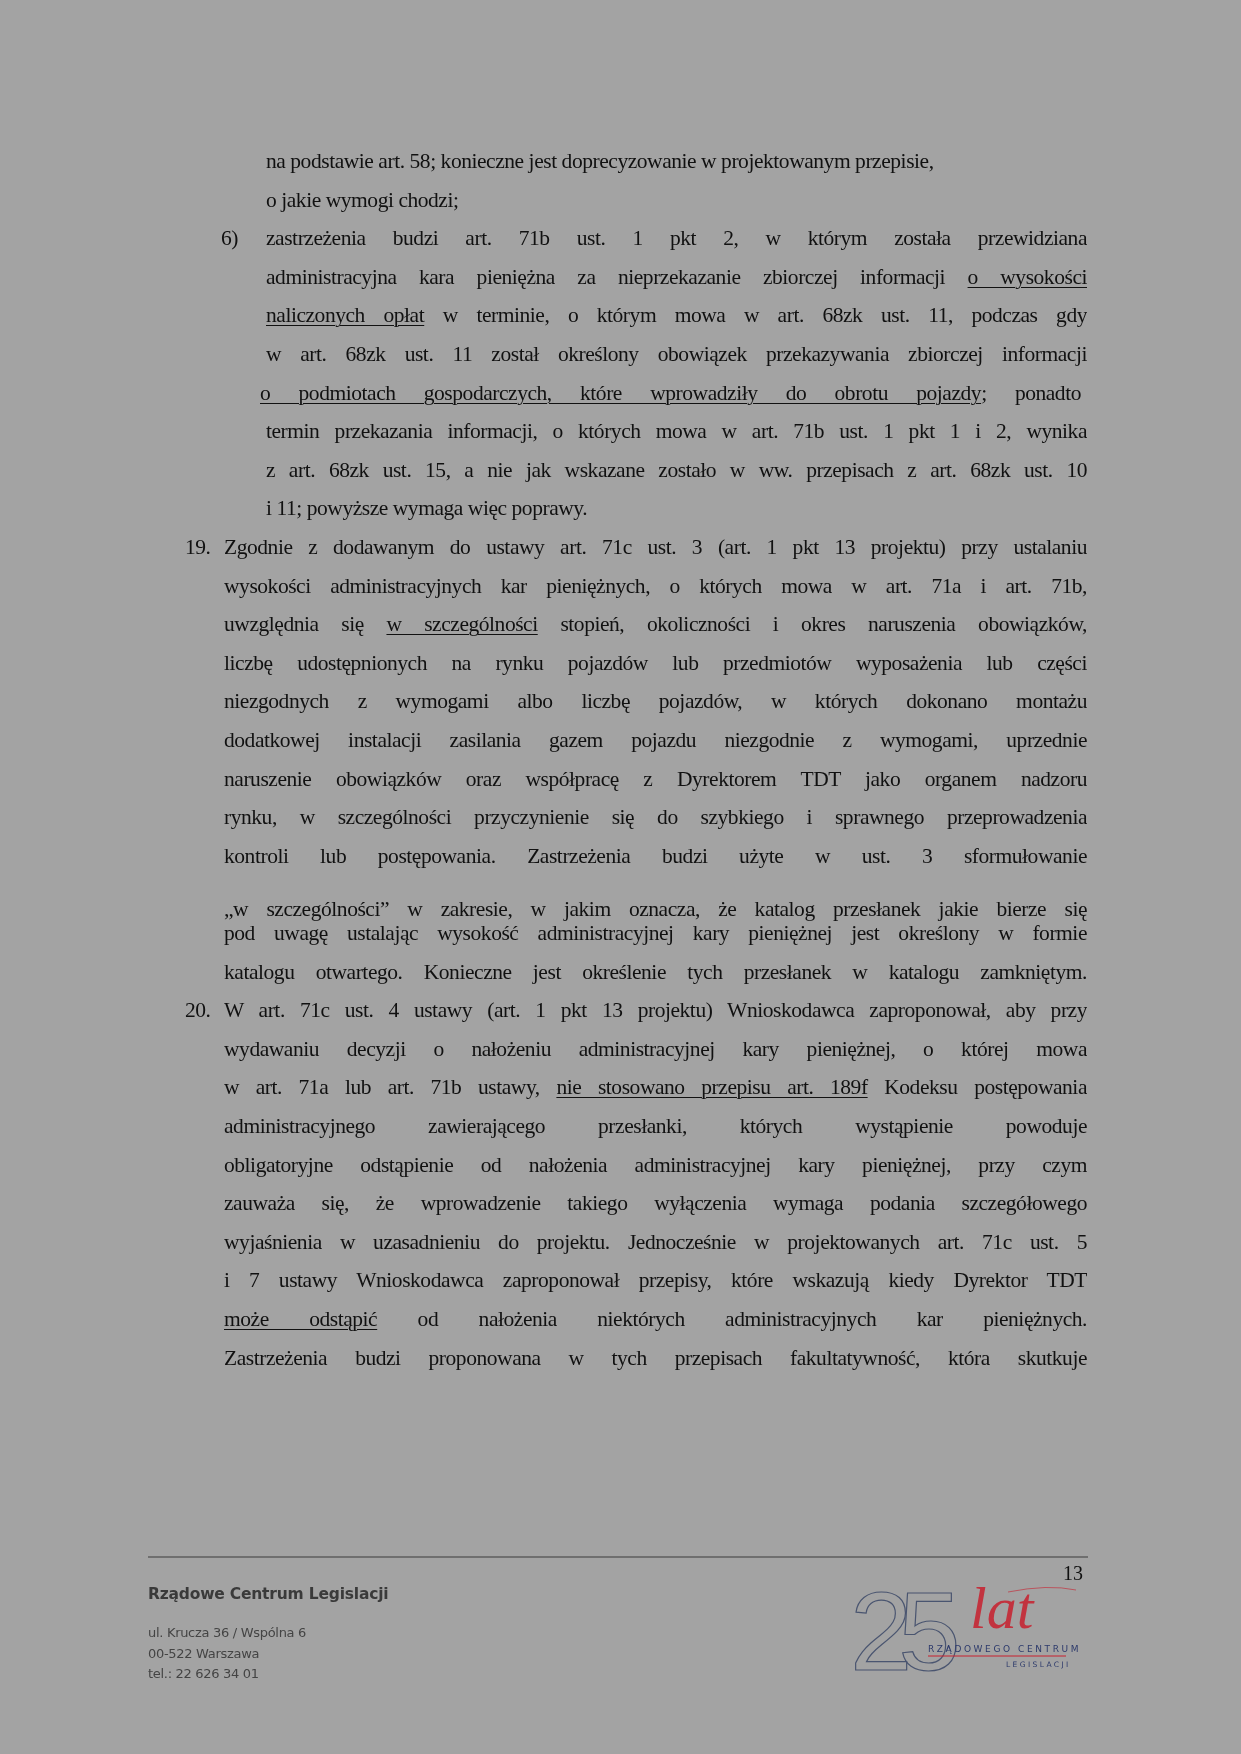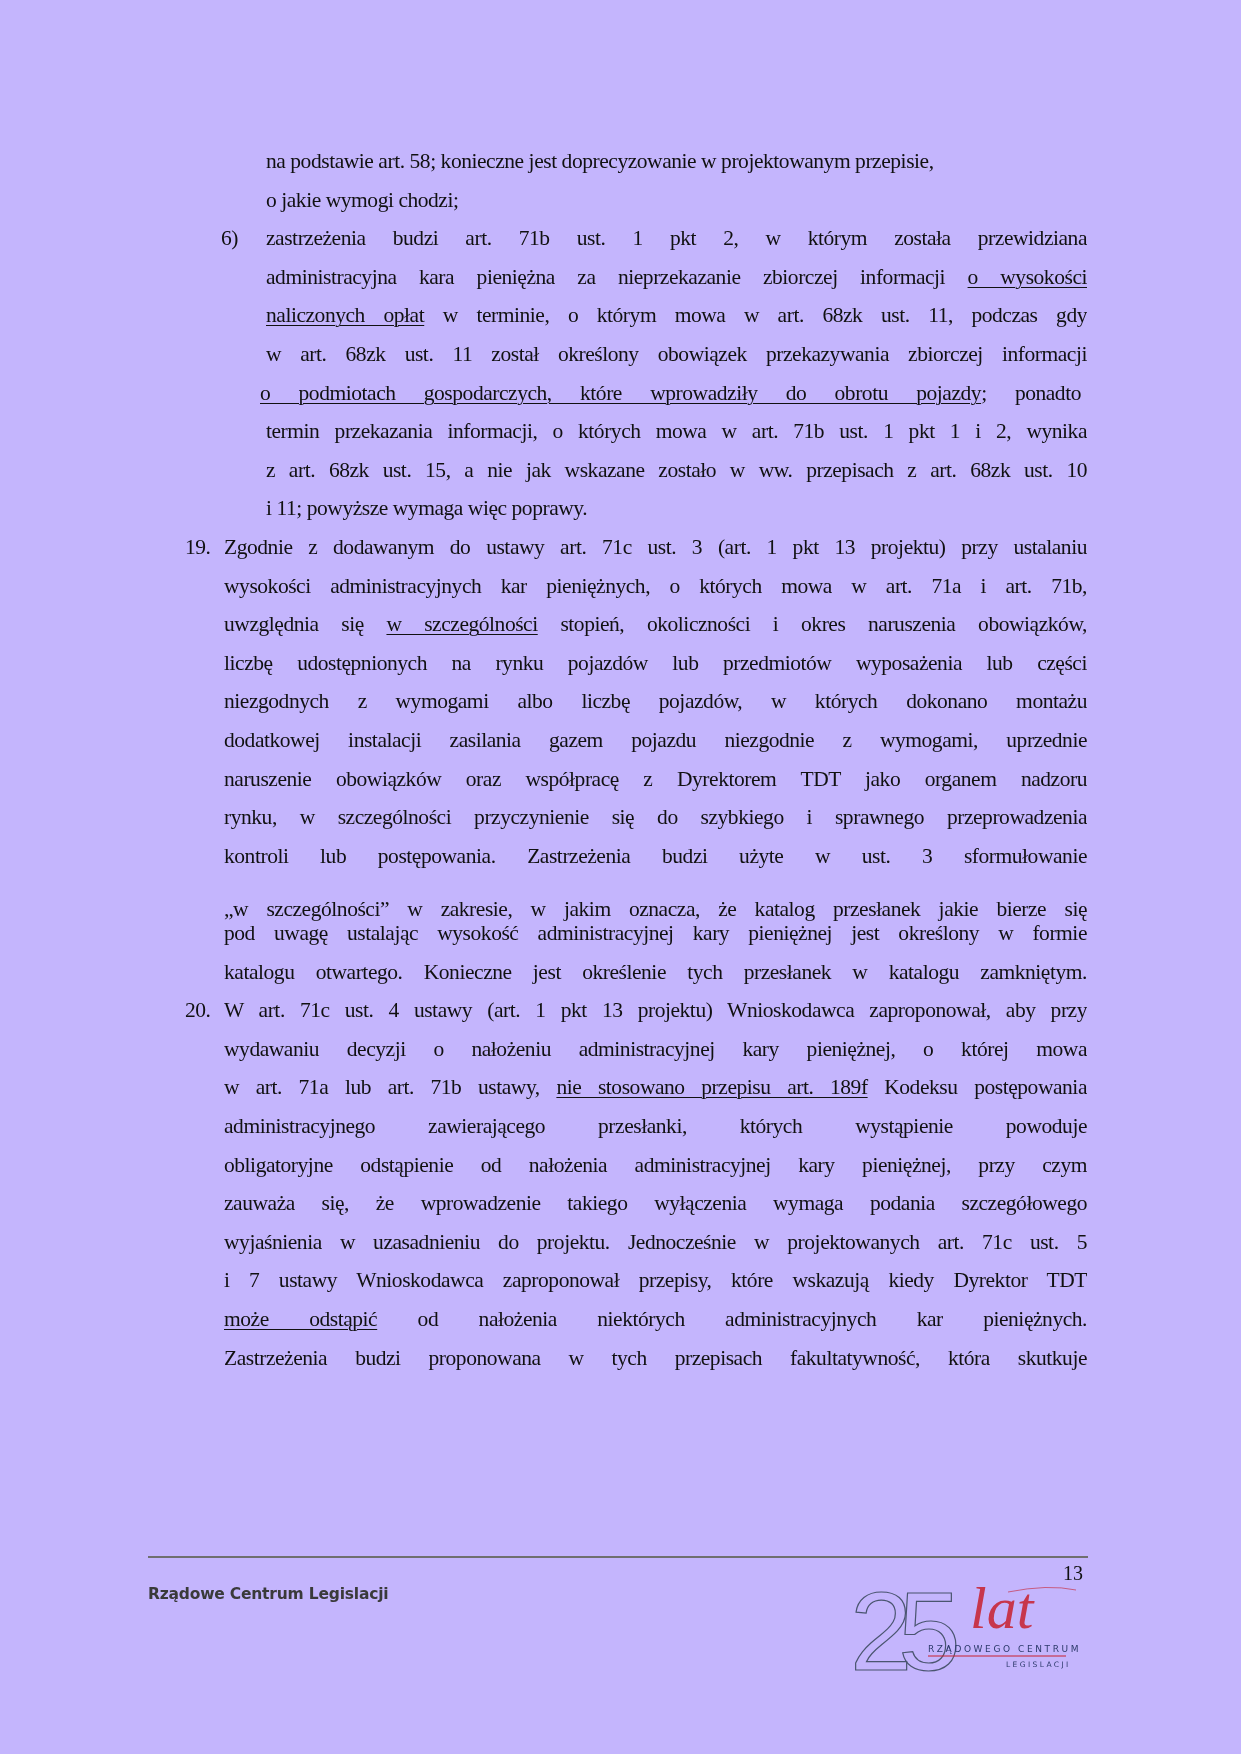--- a/index.html
+++ b/index.html
@@ -1,17 +1,17 @@
 <!DOCTYPE html>
 <html><head>
 <meta charset="utf-8">
 <style>
   html, body { margin: 0; padding: 0; background: #ffffff; }
   body { width: 1241px; height: 1754px; position: relative; overflow: hidden; }
-  .page { position: absolute; left: 0; top: 0; width: 1241px; height: 1754px; background: #c4b5fd; }
+  .page { position: absolute; left: 0; top: 0; width: 1241px; height: 1754px; background: #a3a3a3; }
   .body-text {
     position: absolute; left: 0; top: 142px; width: 1241px;
     font-family: "Liberation Serif", "DejaVu Serif", serif;
     font-size: 21.5px; line-height: 38.6px; color: #111;
     letter-spacing: -0.45px;
   }
   .line { position: absolute; white-space: nowrap; height: 38.6px; }
   .line.justify { text-align: justify; text-align-last: justify; white-space: normal; overflow: hidden; }
   .marker { position: absolute; white-space: nowrap; }
   u { text-underline-offset: 3px; text-decoration-thickness: 1px; }
@@ -68,20 +68,25 @@
       <div class="line justify" style="top: 1042.2px; left: 224px; width: 863px;">zauważa się, że wprowadzenie takiego wyłączenia wymaga podania szczegółowego</div>
       <div class="line justify" style="top: 1080.8px; left: 224px; width: 863px;">wyjaśnienia w uzasadnieniu do projektu. Jednocześnie w projektowanych art. 71c ust. 5</div>
       <div class="line justify" style="top: 1119.4px; left: 224px; width: 863px;">i 7 ustawy Wnioskodawca zaproponował przepisy, które wskazują kiedy Dyrektor TDT</div>
       <div class="line justify" style="top: 1158px; left: 224px; width: 863px;"><span></span><u>może odstąpić</u><span> od nałożenia niektórych administracyjnych kar pieniężnych.</span></div>
       <div class="line justify" style="top: 1196.6px; left: 224px; width: 863px;">Zastrzeżenia budzi proponowana w tych przepisach fakultatywność, która skutkuje</div>
     </div>
 
   <div class="page-number">13</div>
   <div class="footer-rule"></div>
   <div class="org-name">Rządowe Centrum Legislacji</div>
+  <div class="address">
+    <div>ul. Krucza 36 / Wspólna 6</div>
+    <div>00-522 Warszawa</div>
+    <div>tel.: 22 626 34 01</div>
+  </div>
 
   <svg class="logo" viewBox="0 0 230 110">
     <text x="2" y="100" font-family="Liberation Sans, sans-serif" font-size="112" fill="none" stroke="#4a5570" stroke-width="1.2" letter-spacing="-14">25</text>
     <text x="122" y="58" font-family="Liberation Serif, serif" font-style="italic" font-size="60" fill="#c8202e" opacity="0.85">lat</text>
     <path d="M160 22 Q200 14 228 20" stroke="#c8202e" stroke-width="1" fill="none" opacity="0.6"></path>
     <text x="80" y="82" font-family="DejaVu Sans, sans-serif" font-size="9" fill="#2d3a6b" letter-spacing="2.6">RZĄDOWEGO CENTRUM</text>
     <line x1="80" y1="86" x2="218" y2="86" stroke="#c8202e" stroke-width="1"></line>
     <text x="158" y="97" font-family="DejaVu Sans, sans-serif" font-size="7.5" fill="#2d3a6b" letter-spacing="2.4">LEGISLACJI</text>
   </svg>
 </div>

